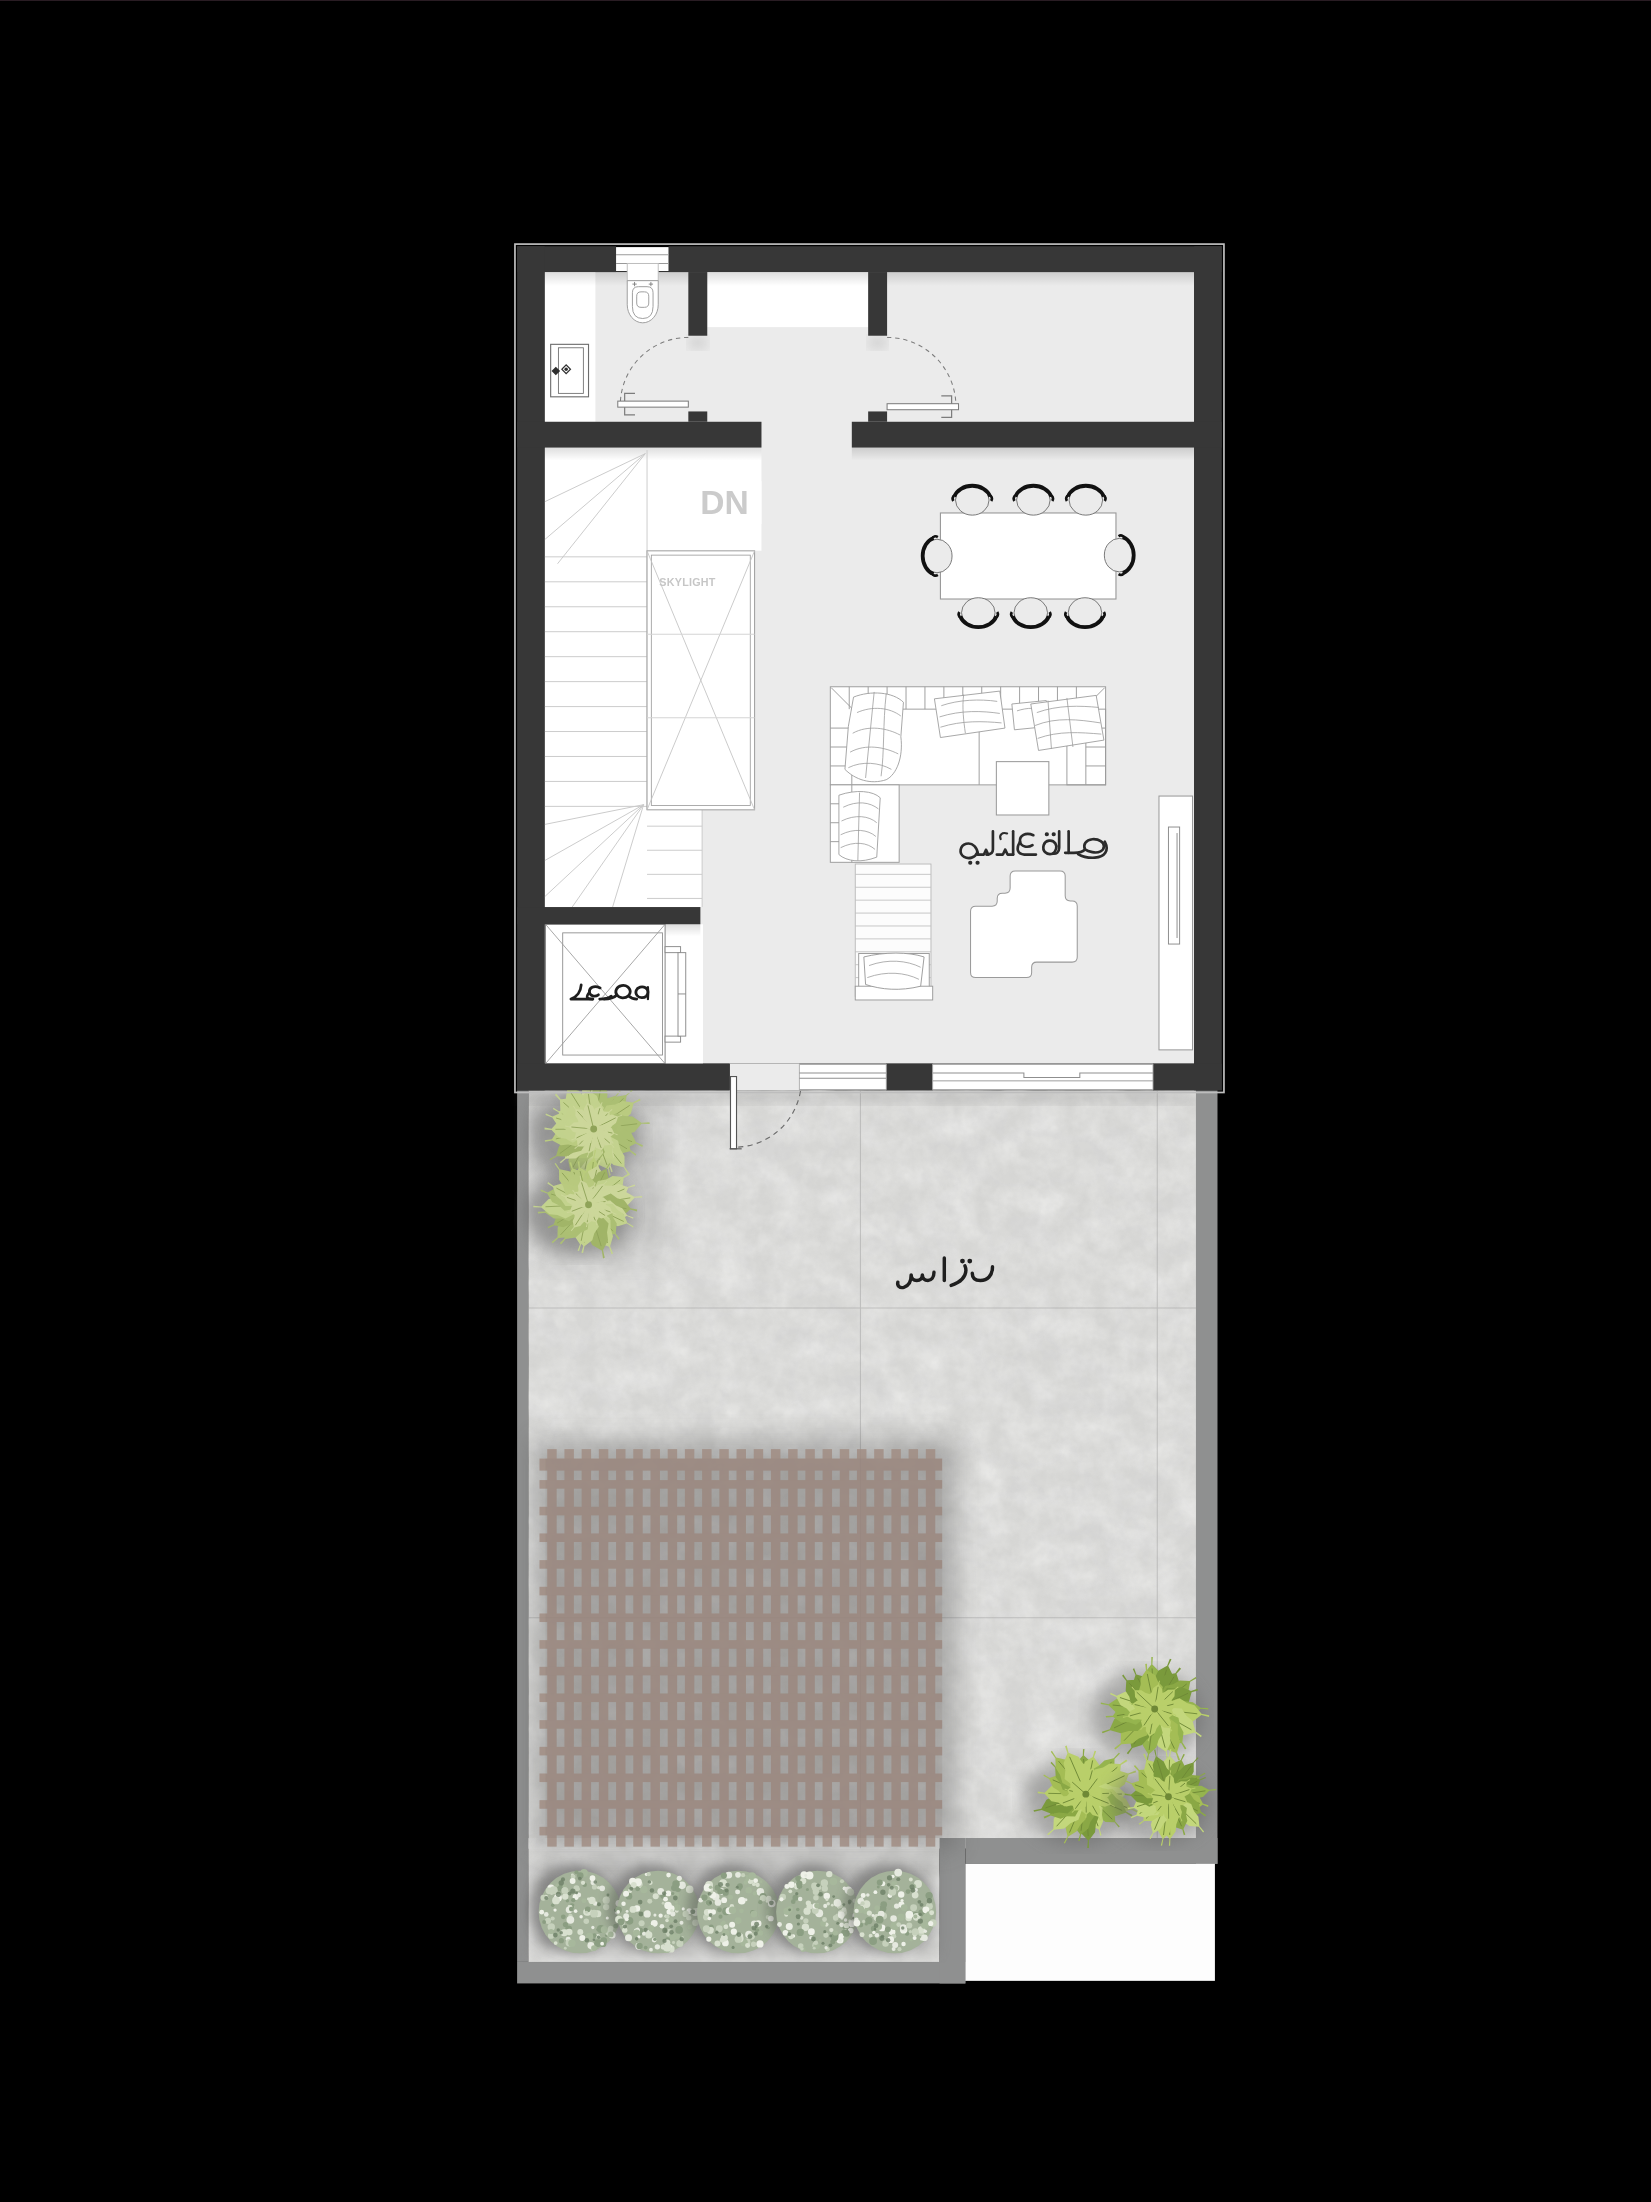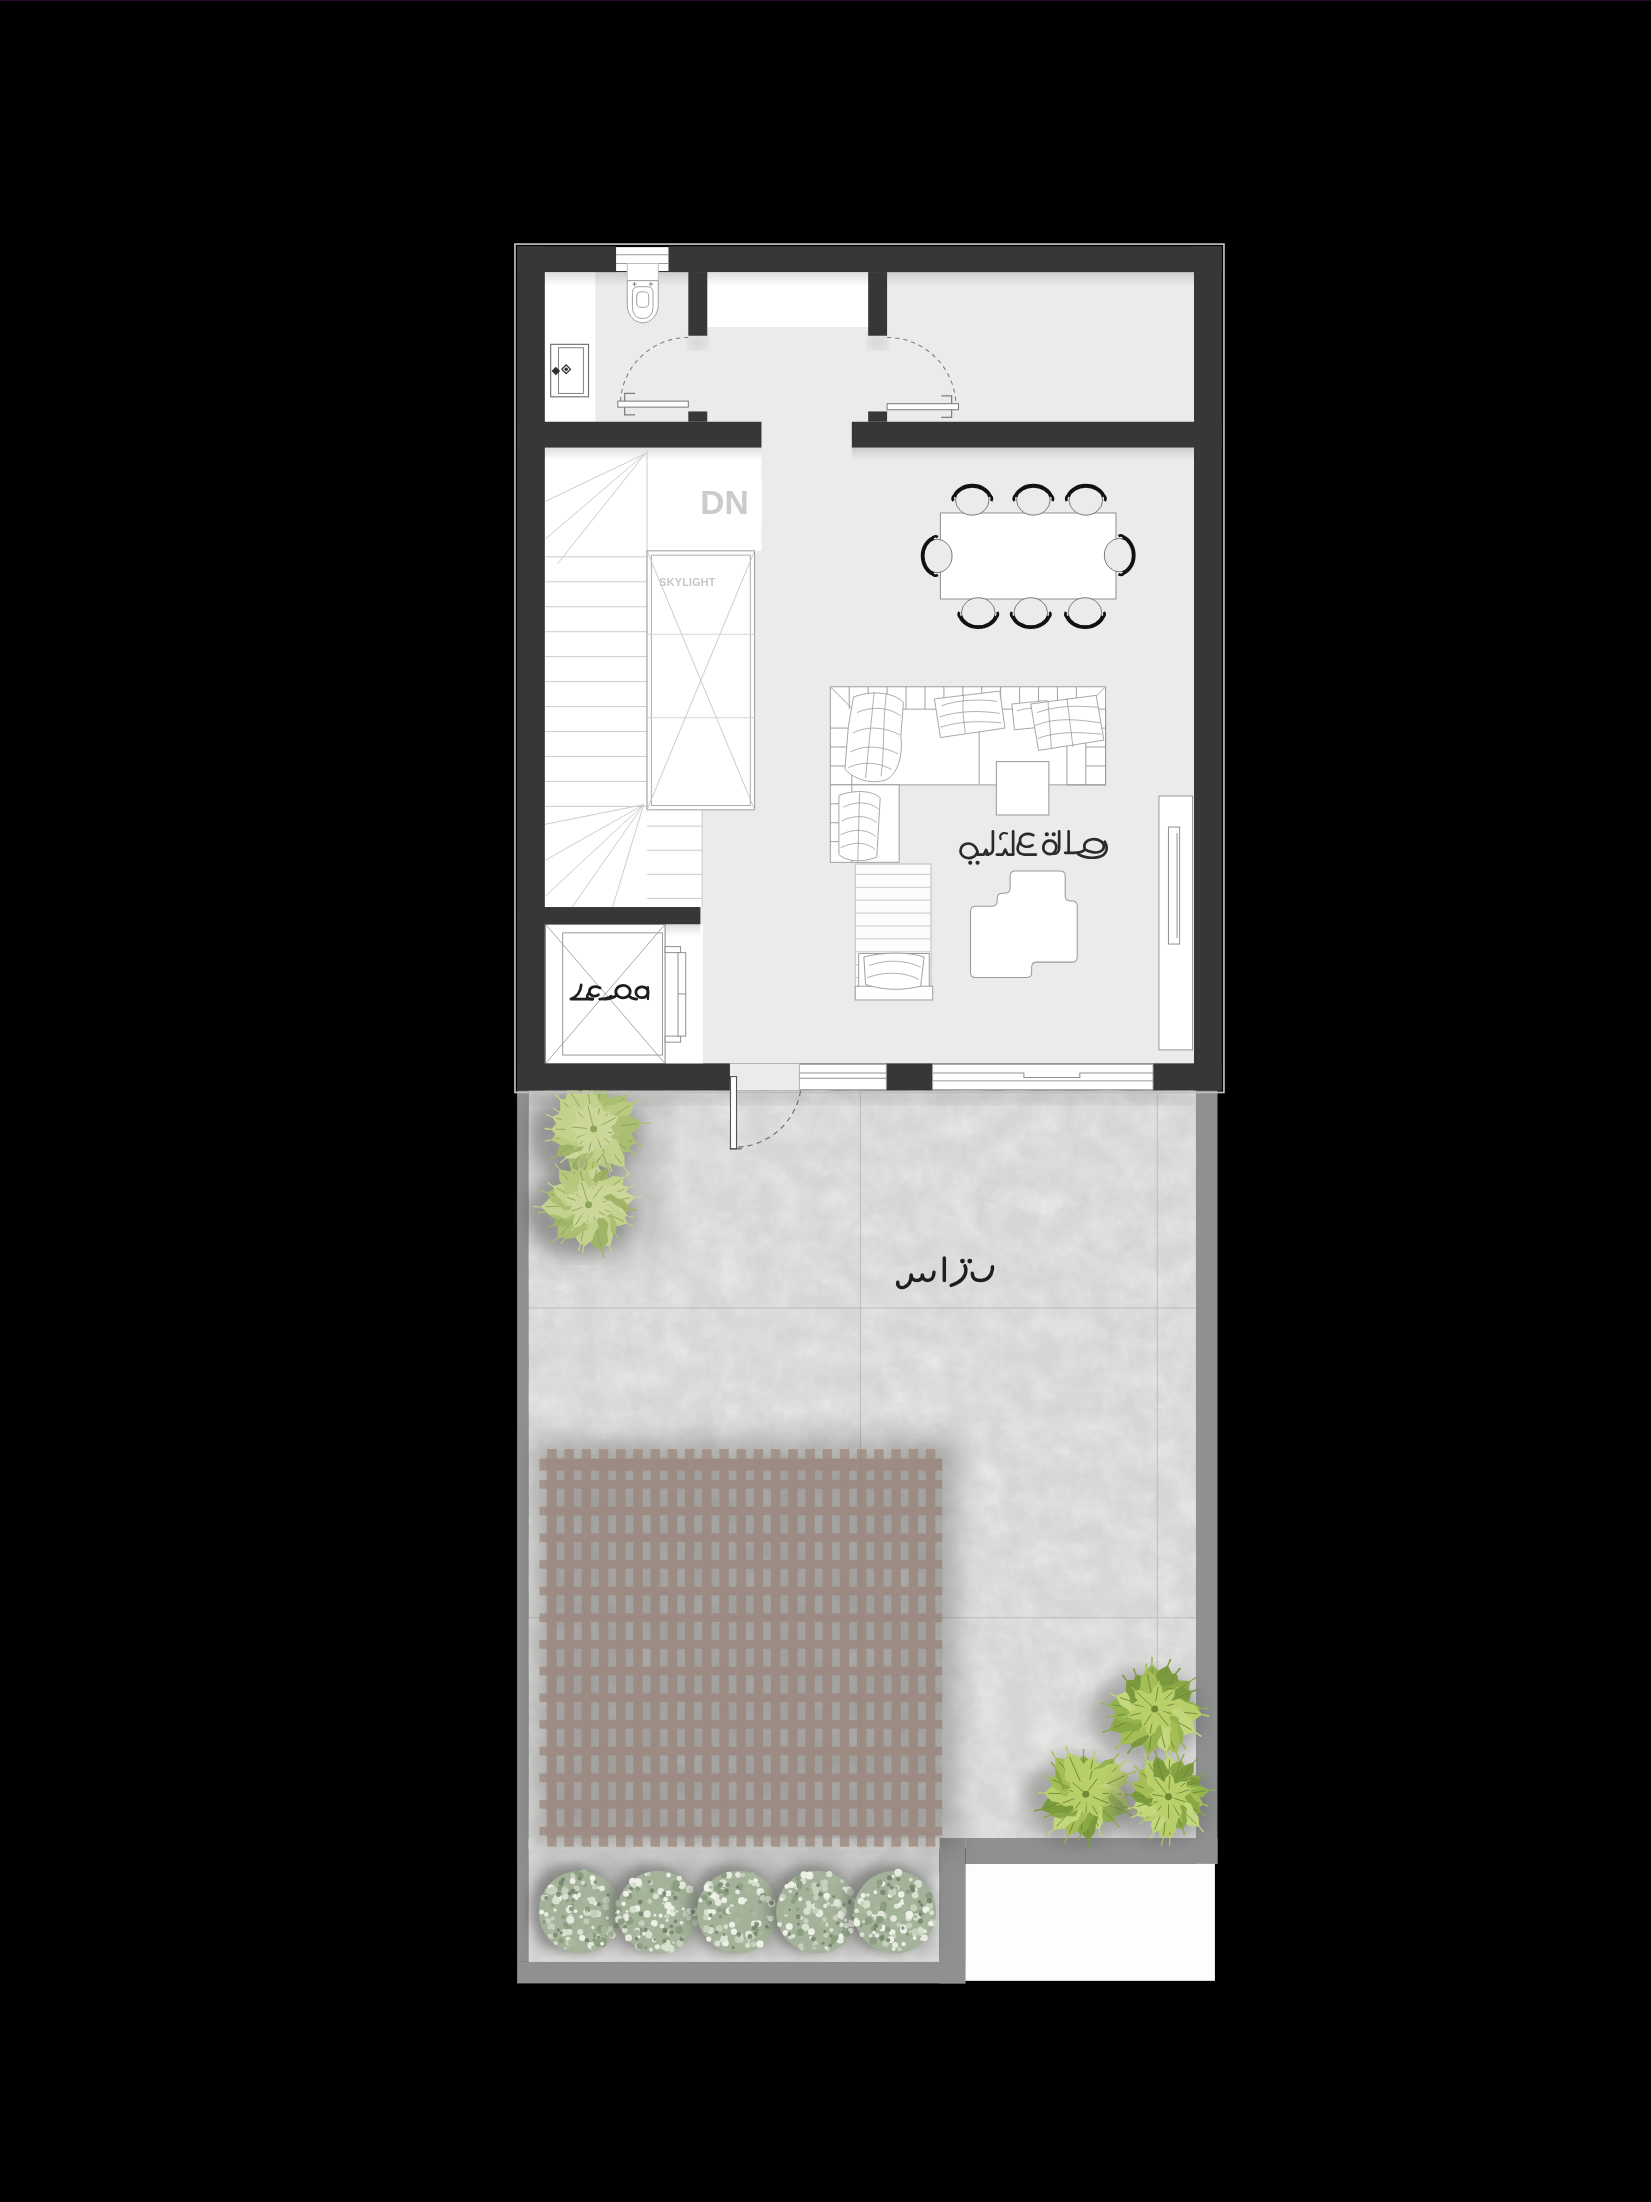--- a/index.html
+++ b/index.html
@@ -1,15 +1,15 @@
 <!DOCTYPE html>
 <html style="font-size:13.8px"><head><meta charset="utf-8">
 <style>
 html,body{margin:0;padding:0;background:#000;}
-.page{position:relative;width:1652px;height:2203px;background:#d946ef;overflow:hidden;font-family:"Liberation Sans",sans-serif;}
+.page{position:relative;width:1652px;height:2203px;background:#f9a8d4;overflow:hidden;font-family:"Liberation Sans",sans-serif;}
 </style></head>
 <body>
 <div class="page">
 <svg width="1652" height="2203" viewBox="0 0 1920 2560">
 
 <defs>
 <filter id="concA" x="0" y="0" width="100%" height="100%">
   <feTurbulence type="fractalNoise" baseFrequency="0.013 0.016" numOctaves="4" seed="7" result="n"></feTurbulence>
   <feColorMatrix in="n" type="matrix" values="0 0 0 0 0.70  0 0 0 0 0.70  0 0 0 0 0.695  0.55 0.55 0 0 -0.44"></feColorMatrix>
 </filter>

